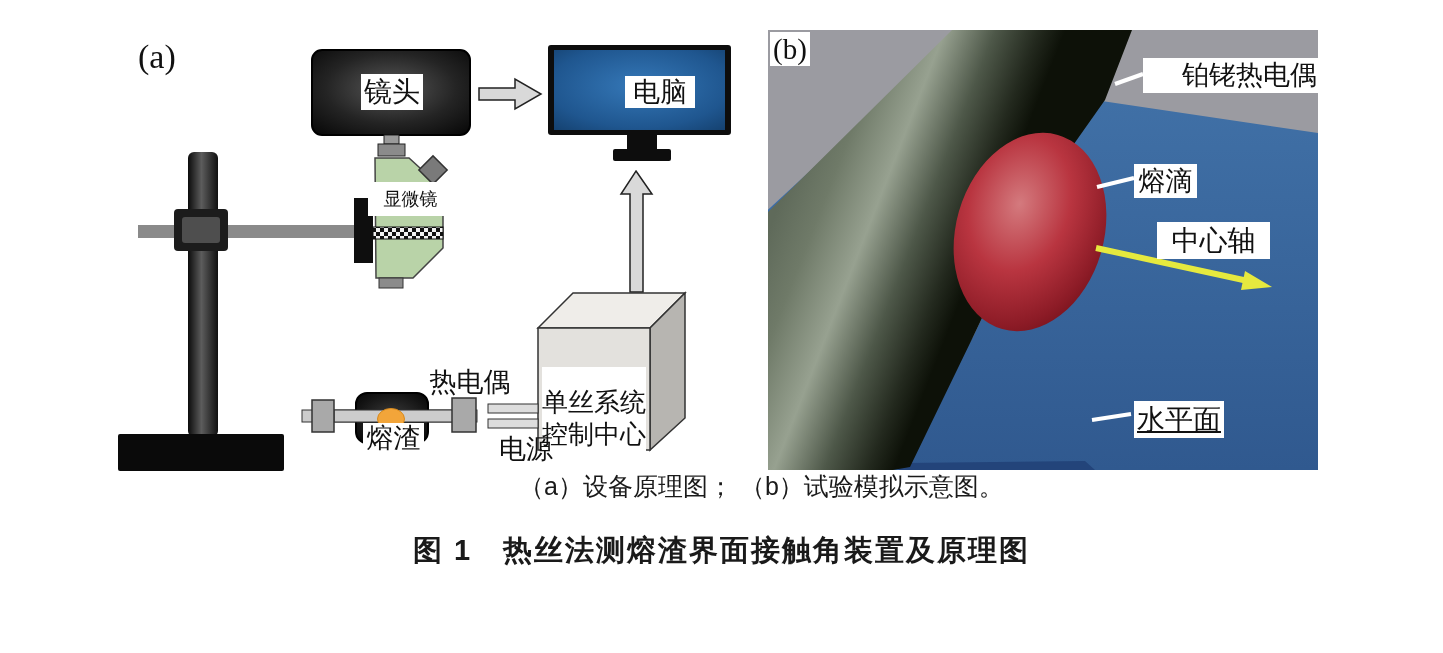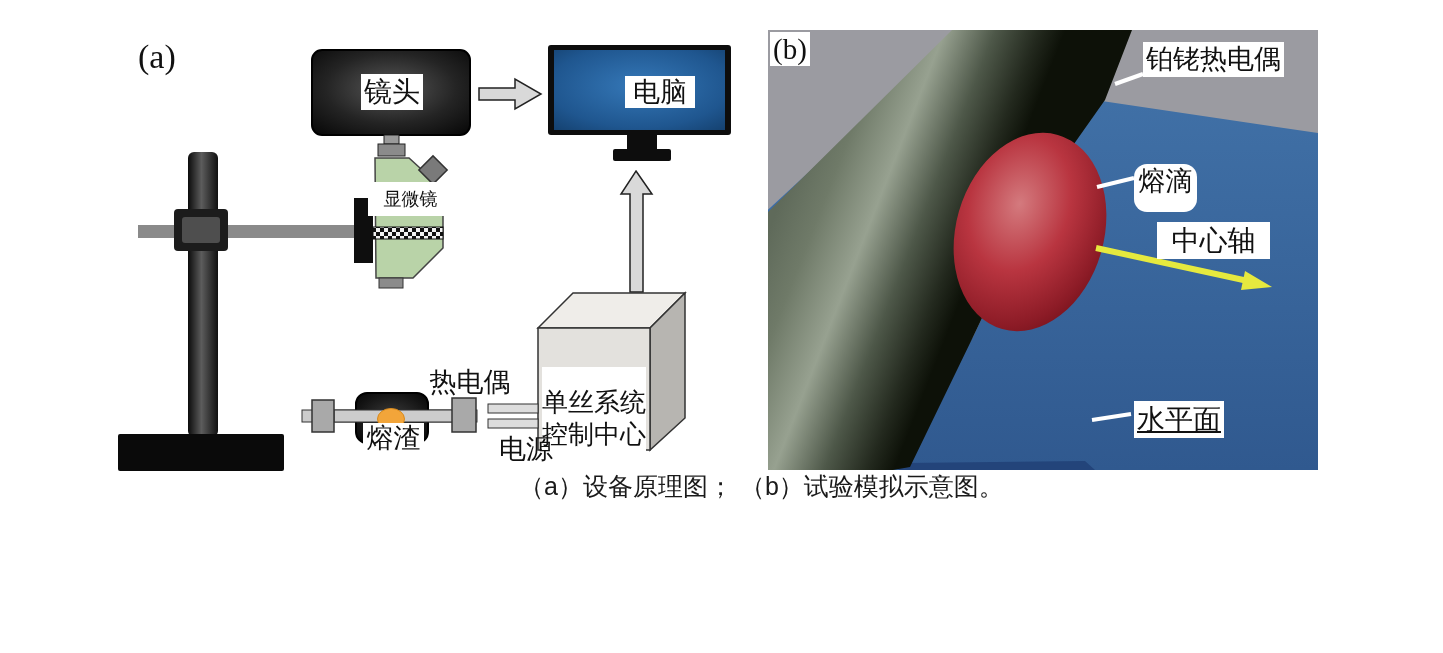--- a/index.html
+++ b/index.html
@@ -151,20 +151,21 @@
   <div class="lbl whitebox" style="left:368px;top:182px;width:85px;height:34px;line-height:34px;font-size:18px;">显微镜</div>
   <div class="lbl" style="left:426px;top:368px;width:88px;height:28px;line-height:28px;font-size:27px;text-align:center;">热电偶</div>
   <div class="lbl whitebox ctl-lines" style="left:542px;top:367px;width:104px;height:66px;padding-top:19px;">
     <div>单丝系统</div>
     <div>控制中心</div>
   </div>
   <div class="lbl whitebox" style="left:363px;top:423px;width:61px;height:31px;line-height:31px;font-size:27px;">熔渣</div>
   <div class="lbl" style="left:477px;top:435px;width:58px;height:28px;line-height:28px;font-size:27px;margin-left:20px;">电源</div>
 
   <div class="lbl whitebox serif" style="left:770px;top:32px;width:40px;height:34px;line-height:34px;font-size:29px;">(b)</div>
-  <div class="lbl whitebox" style="left:1143px;top:42px;width:141px;height:35px;line-height:35px;font-size:27px;">铂铑热电偶</div>
-  <div class="lbl whitebox" style="left:1134px;top:164px;width:63px;height:48px;line-height:34px;font-size:27px;border-radius:13px;">熔滴</div>
+  <div class="lbl whitebox" style="left:1143px;top:58px;width:141px;height:35px;line-height:35px;font-size:27px;padding-left:36px;">铂铑热电偶</div>
+  <div class="lbl whitebox" style="left:1134px;top:164px;width:63px;height:34px;line-height:34px;font-size:27px;">熔滴</div>
   <div class="lbl whitebox" style="left:1157px;top:222px;width:113px;height:37px;line-height:37px;font-size:28px;">中心轴</div>
   <div class="lbl whitebox" style="left:1134px;top:401px;width:90px;height:37px;line-height:37px;font-size:28px;text-decoration:underline;">水平面</div>
 
   <div class="cap cap1">（a）设备原理图； （b）试验模拟示意图。</div>
+  <div class="cap cap2">图 1　热丝法测熔渣界面接触角装置及原理图</div>
 
 </div>
 
 </body></html>

